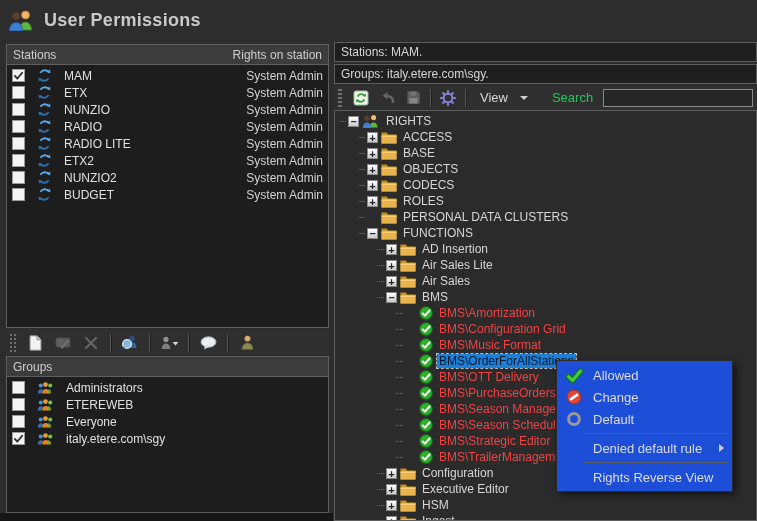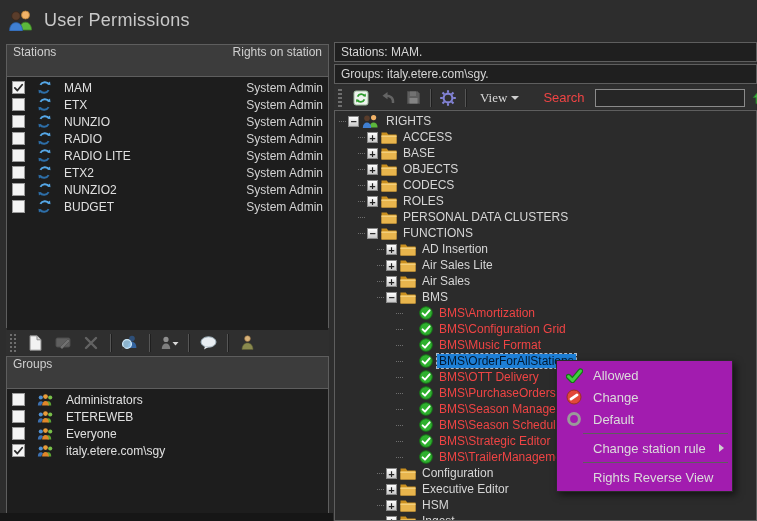--- a/index.html
+++ b/index.html
@@ -4,60 +4,60 @@
 <style>
   * { margin:0; padding:0; box-sizing:border-box; }
   html,body { width:757px; height:521px; }
   body {
     position:relative; background:#2d2d2d; overflow:hidden;
     font-family:"Liberation Sans", sans-serif; color:#d6d6d6; font-size:12px;
   }
   
   .titlebar { position:absolute; left:0; top:0; width:757px; height:40px;
     display:flex; align-items:center; gap:9px; padding-left:8px; background:#2d2d2d; }
-  .titlebar h1 { font-size:18px; font-weight:400; color:#c9c9c9; letter-spacing:.3px; }
+  .titlebar h1 { font-size:18px; font-weight:700; color:#c9c9c9; letter-spacing:.3px; }
   
   .panel { position:absolute; border:1px solid #5e5e5e; background:#1d1d1d; }
-  .panel-header { height:32px; background:#3c3c3c; border-bottom:1px solid #5e5e5e;
-    display:flex; align-items:flex-start; justify-content:space-between; padding:0 6px; color:#cfcfcf; }
+  .panel-header { height:20px; background:#3c3c3c; border-bottom:1px solid #5e5e5e;
+    display:flex; align-items:center; justify-content:space-between; padding:0 6px; color:#cfcfcf; }
   .list { overflow:hidden; height:calc(100% - 22px); background:#1d1d1d; padding-top:2px; }
   .lrow { height:17px; display:flex; align-items:center; gap:12px; padding:0 5px; color:#e0e0e0; }
   .lrow .right { margin-left:auto; color:#d2d2d2; }
   .cbx { width:13px; height:13px; background:#f4f4f4; border:1px solid #9a9a9a;
     display:inline-flex; align-items:center; justify-content:center; flex:0 0 13px; }
   .icn { display:inline-flex; align-items:center; justify-content:center; flex:0 0 auto; }
   .icn svg { display:block; }
   
   .toolbar { position:absolute; display:flex; align-items:center; gap:6px; background:#2f2f2f; padding:0 2px; }
   .grip { width:6px; height:18px; border-left:2px dotted #6e6e6e; border-right:2px dotted #6e6e6e; margin:0 2px; }
   .tbtn { display:flex; align-items:center; justify-content:center; width:22px; height:21px; border-radius:2px; }
   .tbtn.disabled { opacity:.5; }
   .tsep { width:1px; height:18px; background:#565656; box-shadow:1px 0 0 #1f1f1f; margin:0 2px; }
-  .view-btn { display:flex; align-items:center; gap:4px; color:#d8d8d8; padding:2px 6px; font-size:13px;font-family:Liberation Serif, serif; }
+  .view-btn { display:flex; align-items:center; gap:12px; color:#d8d8d8; padding:2px 6px; font-size:13px; }
   .caret { width:0; height:0; border-left:4px solid transparent; border-right:4px solid transparent; border-top:4px solid #cfcfcf; }
-  .search-lbl { color:#ef4444; font-size:13px; margin:0 4px 0 2px; }
+  .search-lbl { color:#22c55e; font-size:13px; margin:0 4px 0 2px; }
   .search-input { width:150px; height:18px; background:#262626; border:1px solid #8a8a8a; color:#e6e6e6; font-size:12px; padding:0 4px; }
   
   .infobar { position:absolute; left:334px; width:423px; height:20px; background:#1f1f1f;
     border:1px solid #5e5e5e; display:flex; align-items:center; padding:0 6px; color:#d5d5d5; }
   
   .tree { position:absolute; left:334px; top:110px; width:423px; height:411px;
     background:#2b2b2b; border:1px solid #5e5e5e; padding-top:2px; overflow:hidden; }
   .t-row { height:16px; display:flex; align-items:center; }
   .stub { width:7px; height:1px; border-top:1px dotted #6e6e6e; margin-right:2px; flex:0 0 7px; }
   .expander { width:11px; height:11px; flex:0 0 11px; background:linear-gradient(#ffffff,#c9c9c9);
     border:1px solid #8a8a8a; color:#222; font-size:10px; line-height:9px; text-align:center;
     font-weight:700; margin-right:3px; font-family:"DejaVu Sans Mono", monospace; }
   .exp-spacer { width:14px; flex:0 0 14px; }
   .ticon { margin-right:4px; }
   .tlabel { white-space:nowrap; color:#d6d6d6; padding:0 2px; }
   .tlabel.green { color:#ef4444; }
   .tlabel.selected { background:#1d7fd6; color:#001830; outline:1px dashed rgba(220,235,255,.75); }
   
-  .ctx-menu { position:absolute; left:556px; top:360px; width:177px; background:#a21caf;
+  .ctx-menu { position:absolute; left:556px; top:360px; width:177px; background:#1d4ed8;
     border:1px solid #2a2a2a; box-shadow:3px 3px 7px rgba(0,0,0,.55); padding:3px 0; z-index:50; }
   .ctx-item { height:22px; display:flex; align-items:center; gap:10px; padding:0 8px; color:#dcdcdc; font-size:13px; }
   .ctx-item .micon { width:18px; display:flex; justify-content:center; }
   .ctx-sep { height:1px; background:#5e5e5e; margin:3px 4px 3px 26px; }
   .sub-arrow { margin-left:auto; width:0; height:0; border-top:4px solid transparent;
     border-bottom:4px solid transparent; border-left:5px solid #cfcfcf; }
   .bottom-strip { position:absolute; left:0; top:513px; width:333px; height:8px; background:#161616; }
 </style>
 </head>
 <body>
@@ -723,21 +723,21 @@
       <span class="micon">
         <svg width="16" height="16" viewBox="0 0 16 16">
           <circle cx="8" cy="8" r="5.4" fill="none" stroke="#9a9a9a" stroke-width="3"></circle>
         </svg>
       </span>
       <span>Default</span>
     </div>
     <div class="ctx-sep"></div>
     <div class="ctx-item">
       <span class="micon"></span>
-      <span>Change station rule</span>
+      <span>Denied default rule</span>
       <span class="sub-arrow"></span>
     </div>
     <div class="ctx-sep"></div>
     <div class="ctx-item">
       <span class="micon"></span>
       <span>Rights Reverse View</span>
     </div>
   </div>
 
 </body></html>

